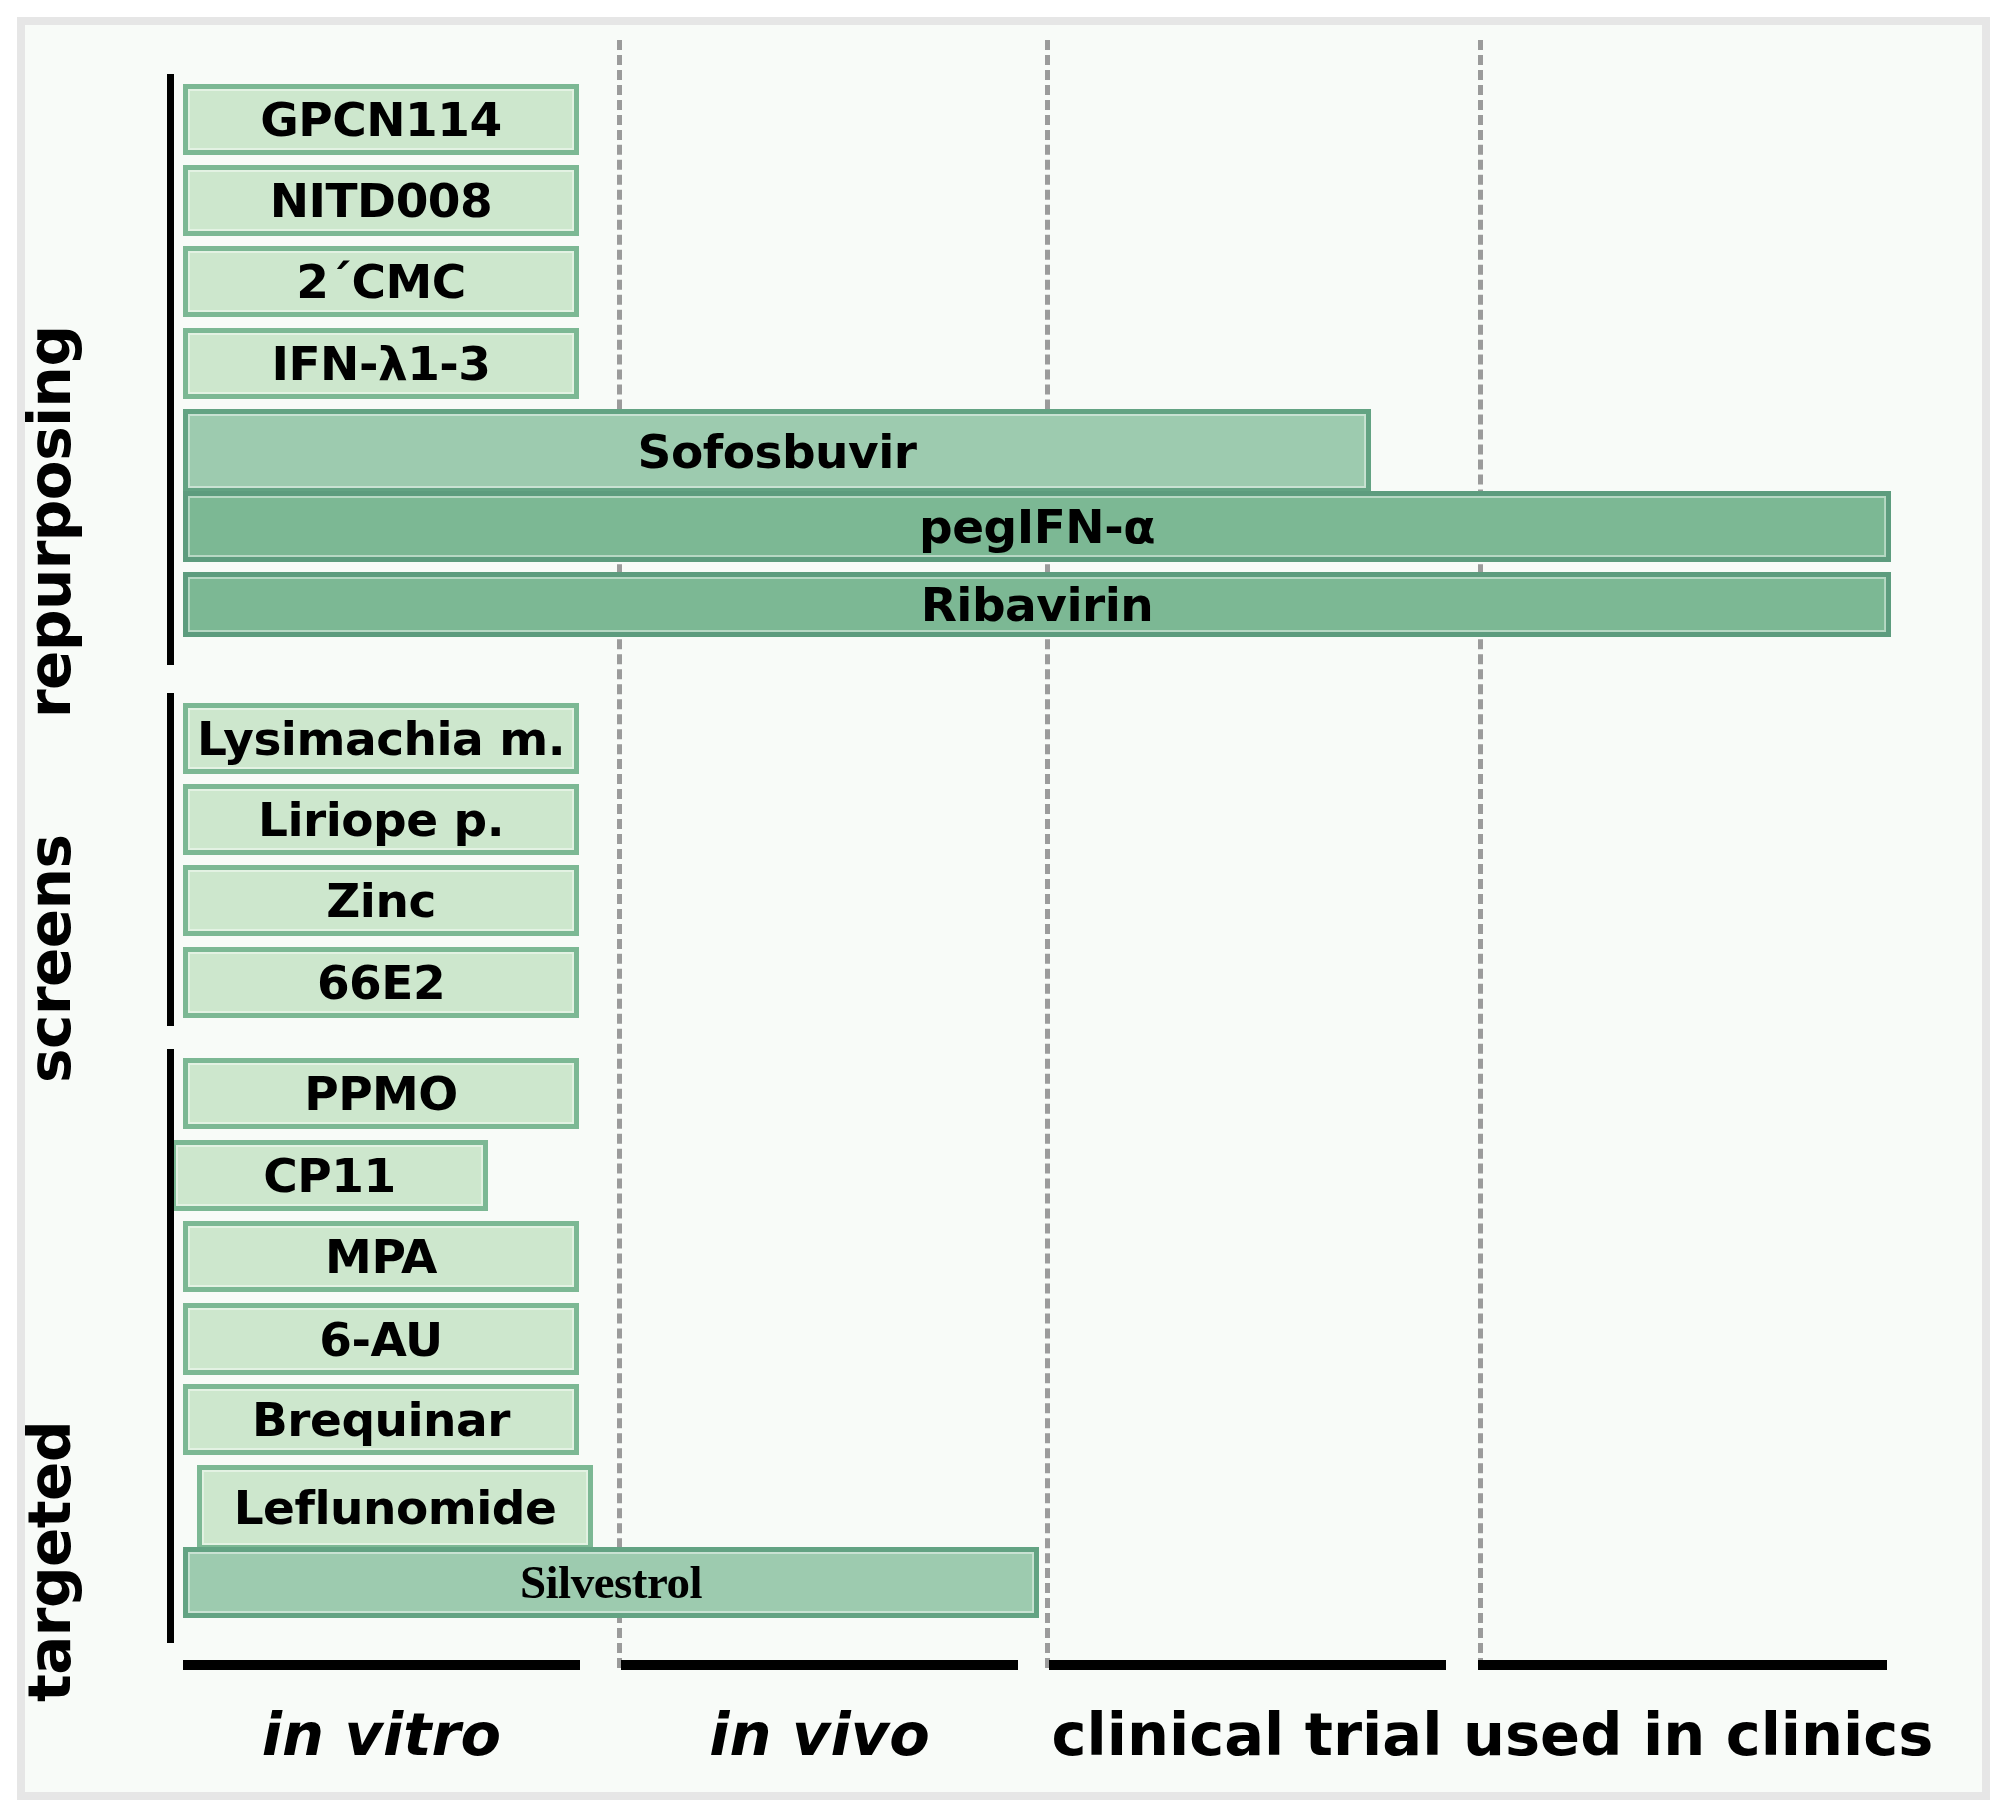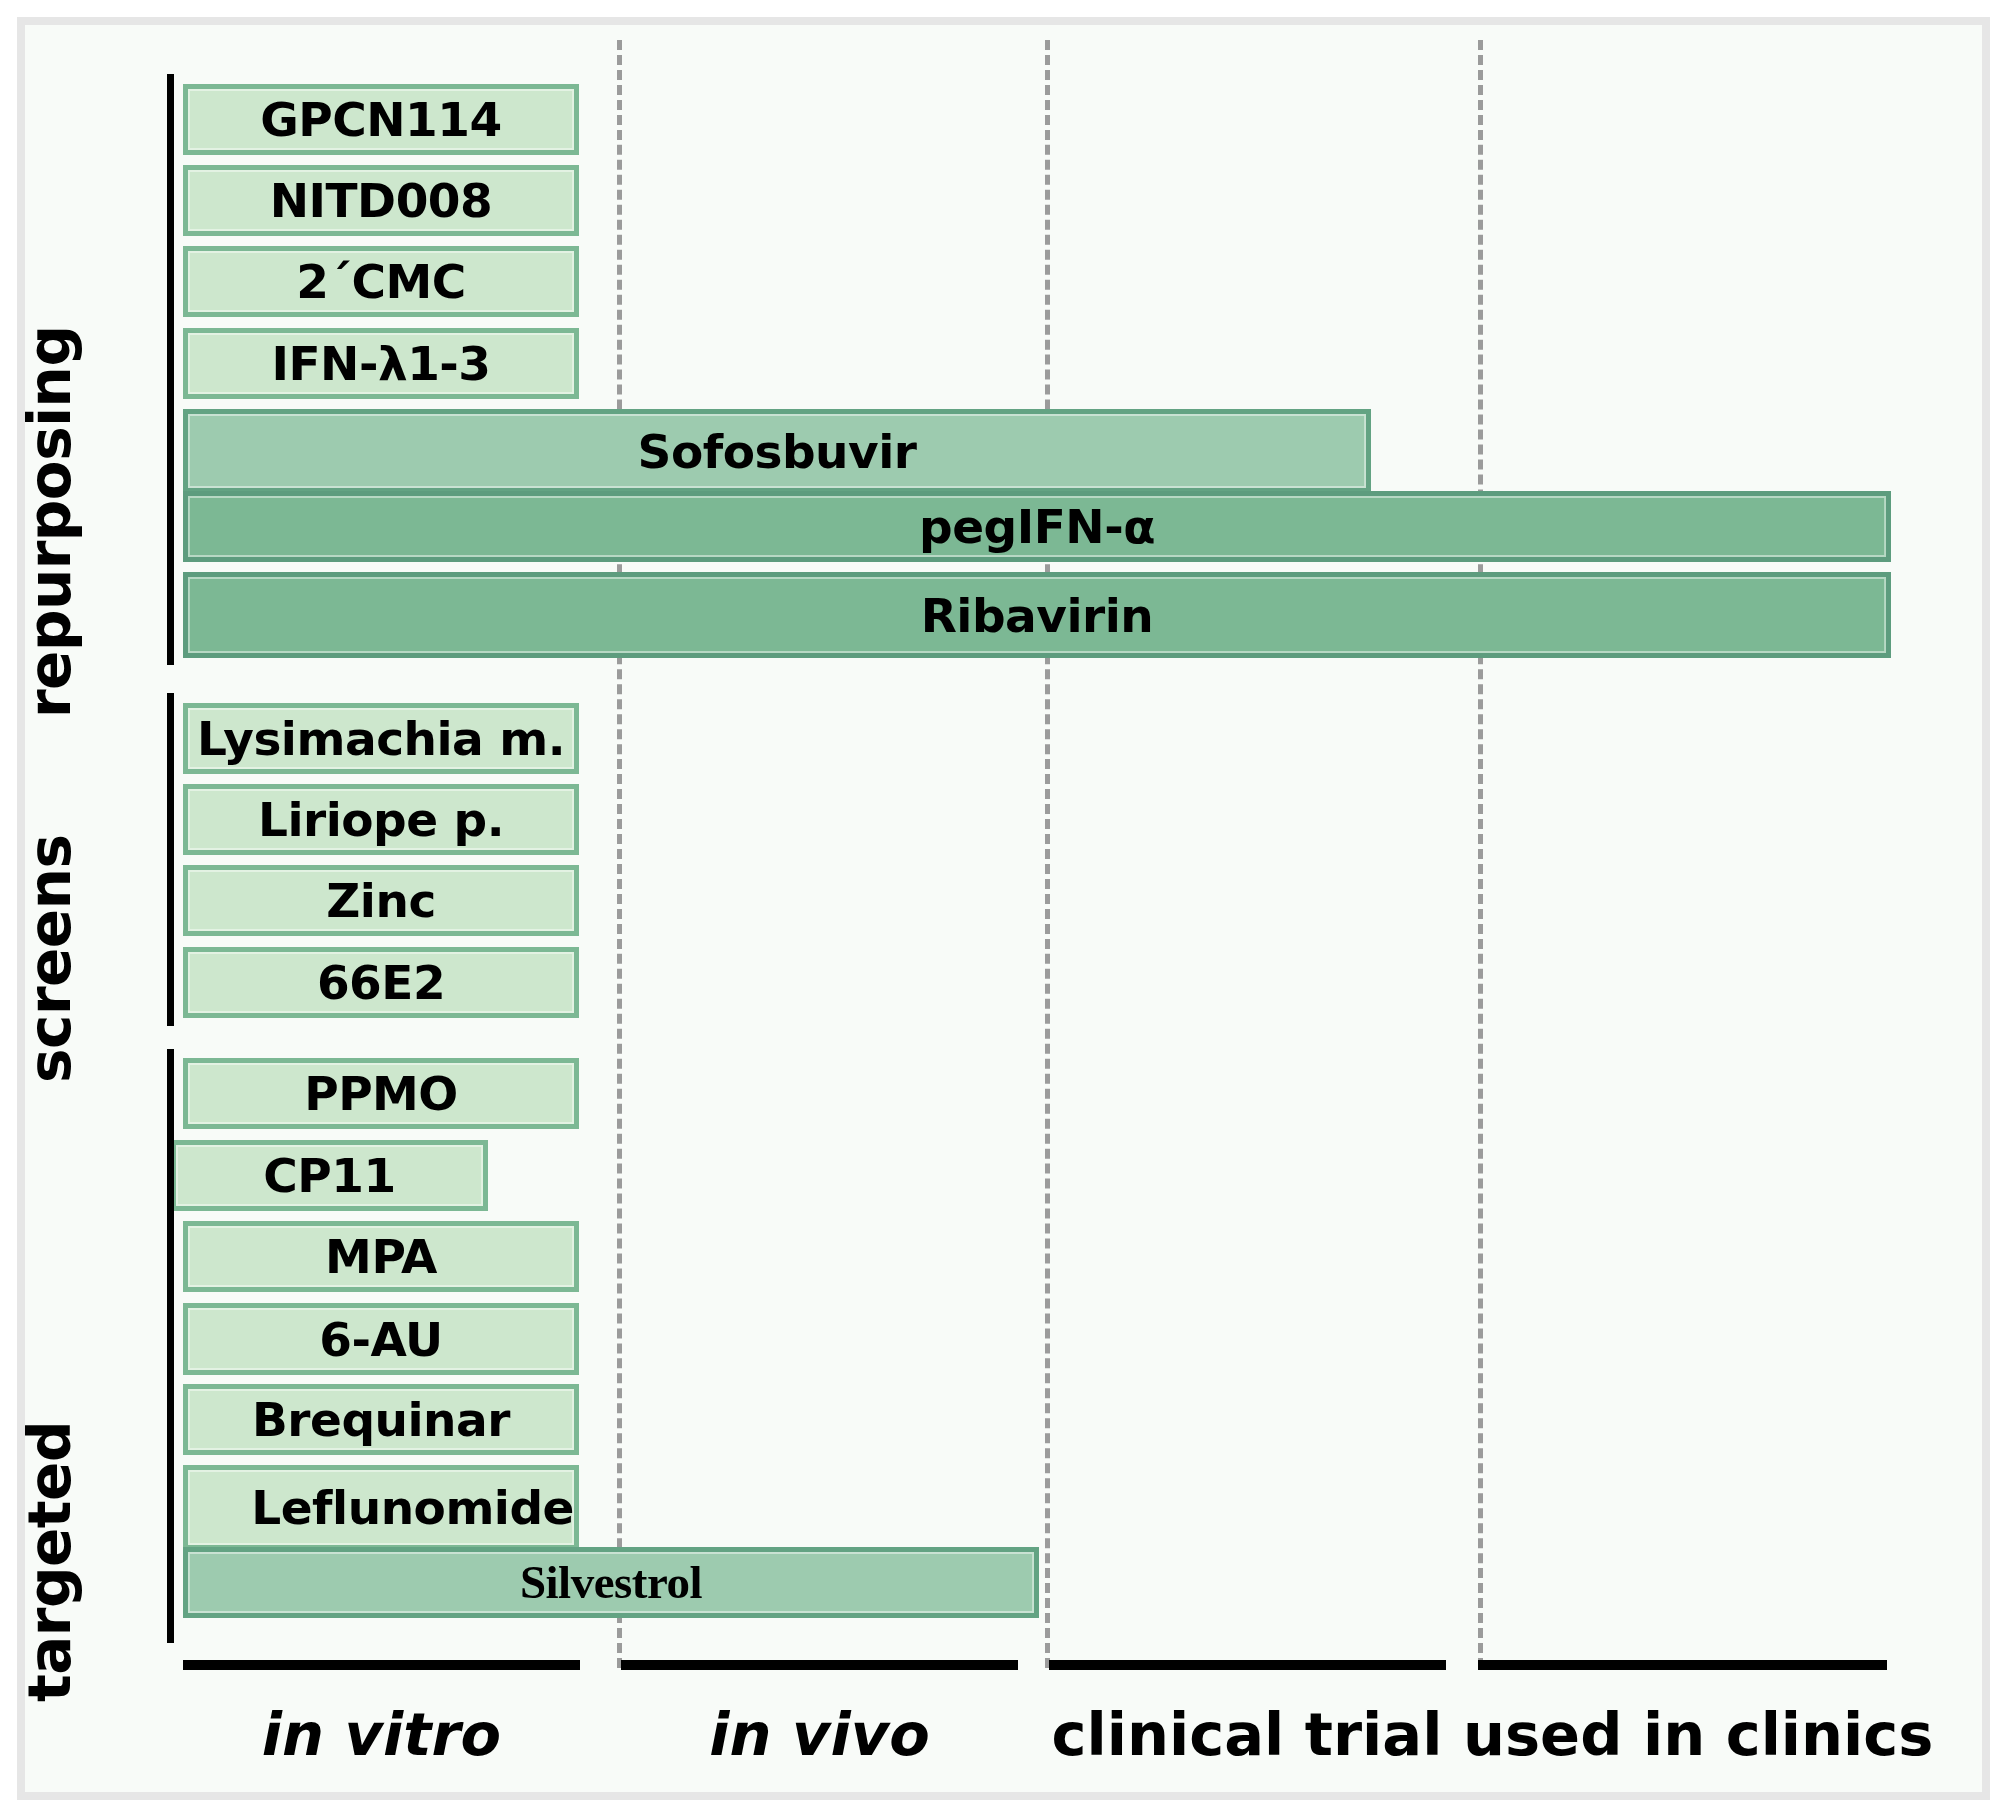--- a/index.html
+++ b/index.html
@@ -133,21 +133,21 @@
         </div>
         <div class="bar shade-light" style="left: 158px; top: 303px; width: 396px; height: 71px;">
           <span class="bar-label">IFN-λ1-3</span>
         </div>
         <div class="bar shade-medium" style="left: 158px; top: 384px; width: 1188px; height: 84px;">
           <span class="bar-label">Sofosbuvir</span>
         </div>
         <div class="bar shade-dark" style="left: 158px; top: 466px; width: 1708px; height: 71px;">
           <span class="bar-label">pegIFN-α</span>
         </div>
-        <div class="bar shade-dark" style="left: 158px; top: 547px; width: 1708px; height: 86px;">
+        <div class="bar shade-dark" style="left: 158px; top: 547px; width: 1708px; height: 65px;">
           <span class="bar-label">Ribavirin</span>
         </div>
         <div class="bar shade-light" style="left: 158px; top: 678px; width: 396px; height: 71px;">
           <span class="bar-label">Lysimachia m.</span>
         </div>
         <div class="bar shade-light" style="left: 158px; top: 759px; width: 396px; height: 71px;">
           <span class="bar-label">Liriope p.</span>
         </div>
         <div class="bar shade-light" style="left: 158px; top: 840px; width: 396px; height: 71px;">
           <span class="bar-label">Zinc</span>
@@ -163,21 +163,21 @@
         </div>
         <div class="bar shade-light" style="left: 158px; top: 1196px; width: 396px; height: 71px;">
           <span class="bar-label">MPA</span>
         </div>
         <div class="bar shade-light" style="left: 158px; top: 1278px; width: 396px; height: 72px;">
           <span class="bar-label">6-AU</span>
         </div>
         <div class="bar shade-light" style="left: 158px; top: 1359px; width: 396px; height: 71px;">
           <span class="bar-label">Brequinar</span>
         </div>
-        <div class="bar shade-light" style="left: 158px; top: 1440px; width: 396px; height: 85px; justify-content: flex-end;">
+        <div class="bar shade-light" style="left: 172px; top: 1440px; width: 396px; height: 85px;">
           <span class="bar-label">Leflunomide</span>
         </div>
         <div class="bar shade-medium" style="left: 158px; top: 1522px; width: 856px; height: 71px; font-family: Liberation Serif, serif;">
           <span class="bar-label">Silvestrol</span>
         </div>
       </div>
     <div id="axis">
         <div class="axis-rule" style="left: 158px; width: 397px; top: 1635px;"></div>
         <div class="axis-rule" style="left: 596px; width: 397px; top: 1635px;"></div>
         <div class="axis-rule" style="left: 1024px; width: 397px; top: 1635px;"></div>

